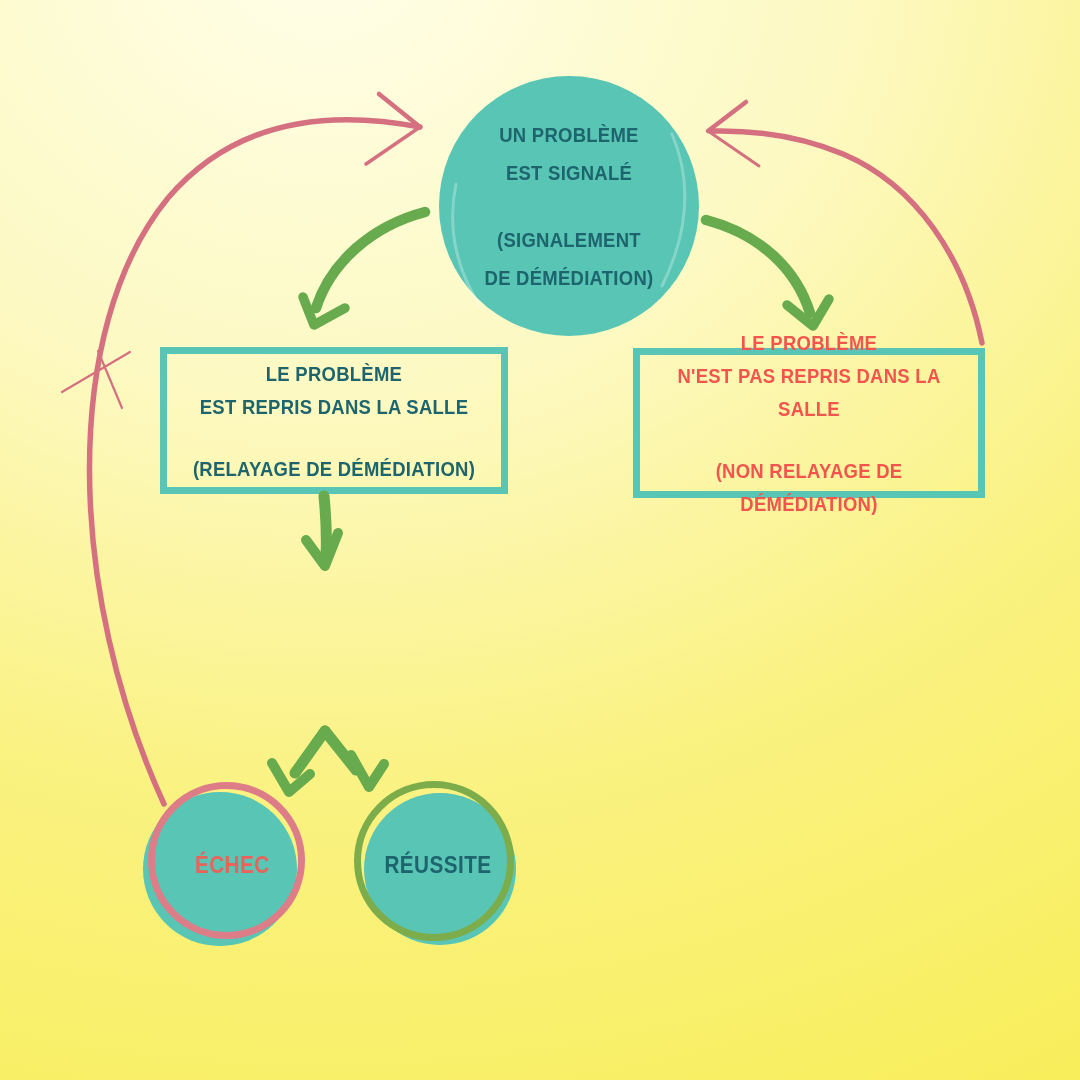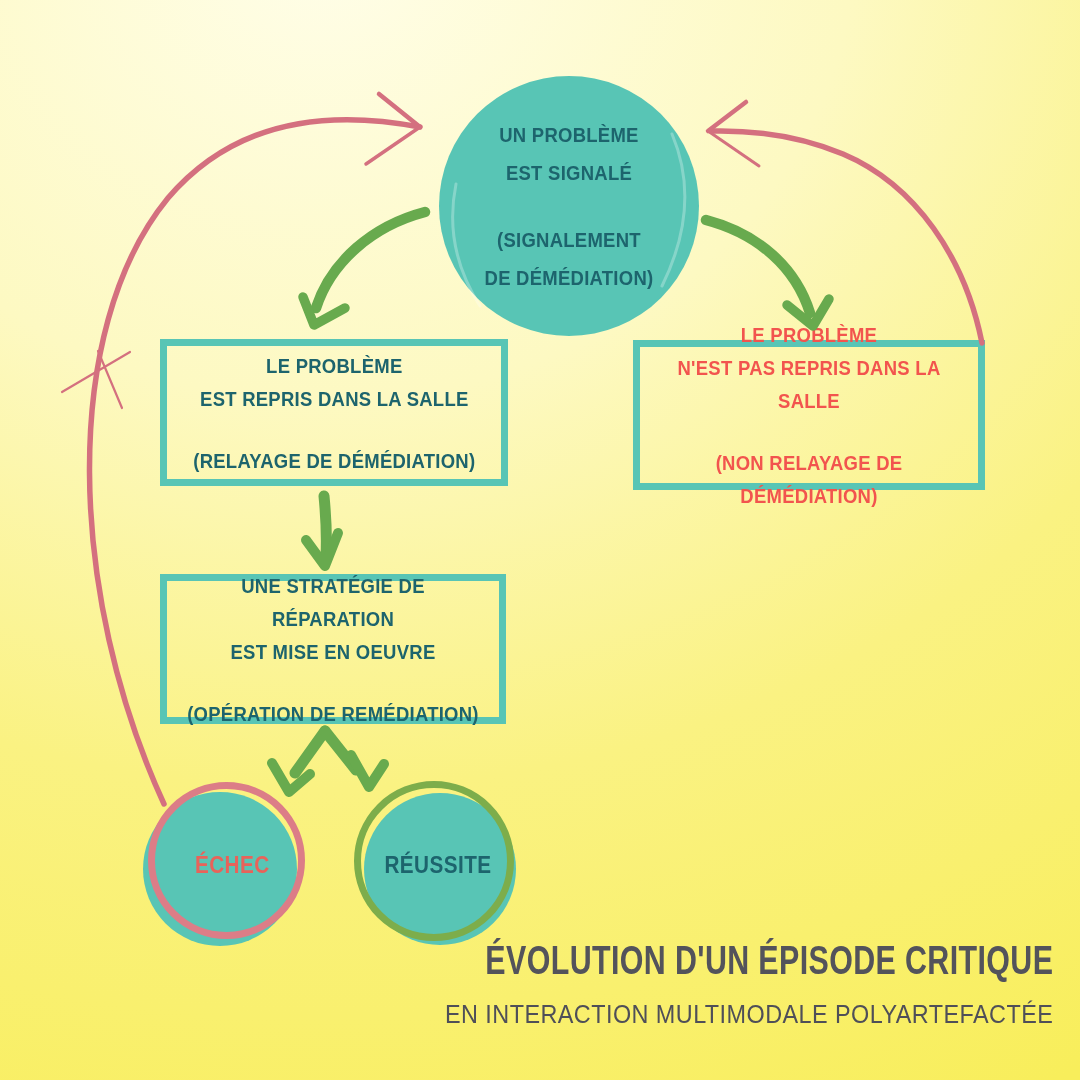--- a/index.html
+++ b/index.html
@@ -27,21 +27,21 @@
   
   .circle-signal{
     position:absolute;left:439px;top:76px;width:260px;height:260px;border-radius:50%;
     background:var(--teal);
     display:flex;flex-direction:column;justify-content:center;align-items:center;
   }
   .circle-signal .node-text{line-height:38px;}
   
   .box{
     position:absolute;border:7px solid var(--teal);background:transparent;
-    box-sizing:border-box;display:flex;flex-direction:column;justify-content:center;align-items:center;
+    box-sizing:border-box;display:flex;flex-direction:column;justify-content:center;margin-top:8px;
   }
   .box-relayed{left:160px;top:339px;width:348px;height:147px;}
   .box-not-relayed{left:633px;top:340px;width:352px;height:150px;}
   .box-not-relayed .node-text{color:var(--red-text);}
   .box-repair{left:160px;top:574px;width:346px;height:150px;}
   
   .outcome{position:absolute;width:176px;height:174px;}
   .outcome .fill{position:absolute;border-radius:50%;background:var(--teal);}
   .outcome .ring{position:absolute;border-radius:50%;border:7px solid;box-sizing:border-box;background:transparent;}
   .outcome .label{
@@ -99,45 +99,33 @@
 
   <div class="box box-not-relayed">
     <div class="node-text">
       <div>LE PROBLÈME</div>
       <div>N'EST PAS REPRIS DANS LA SALLE</div>
       <div class="gap"></div>
       <div>(NON RELAYAGE DE DÉMÉDIATION)</div>
     </div>
   </div>
 
-  <div class="box box-repair">
-    <div class="node-text">
-      <div>UNE STRATÉGIE DE RÉPARATION</div>
-      <div>EST MISE EN OEUVRE</div>
-      <div class="gap"></div>
-      <div>(OPÉRATION DE REMÉDIATION)</div>
-    </div>
-  </div>
 
   <div class="outcome outcome-success">
     <div class="fill"></div>
     <div class="ring"></div>
     <div class="label">RÉUSSITE</div>
   </div>
 
   <div class="outcome outcome-failure">
     <div class="fill"></div>
     <div class="ring"></div>
     <div class="label">ÉCHEC</div>
   </div>
 
-  <div class="caption">
-    <div class="title">ÉVOLUTION D'UN ÉPISODE CRITIQUE</div>
-    <div class="subtitle">EN INTERACTION MULTIMODALE POLYARTEFACTÉE</div>
-  </div>
 
   <svg class="arrows" width="1080" height="1080" viewBox="0 0 1080 1080">
 
     <g>
       <path class="st tex" stroke-width="3" d="M 672 134 Q 702 205 662 286"></path>
       <path class="st tex" stroke-width="3" d="M 480 306 Q 443 248 456 184"></path>
     </g>
 
     <g>
       <path class="st green" stroke-width="10.5" d="M 425 212 C 372 226 331 262 316 308"></path>

